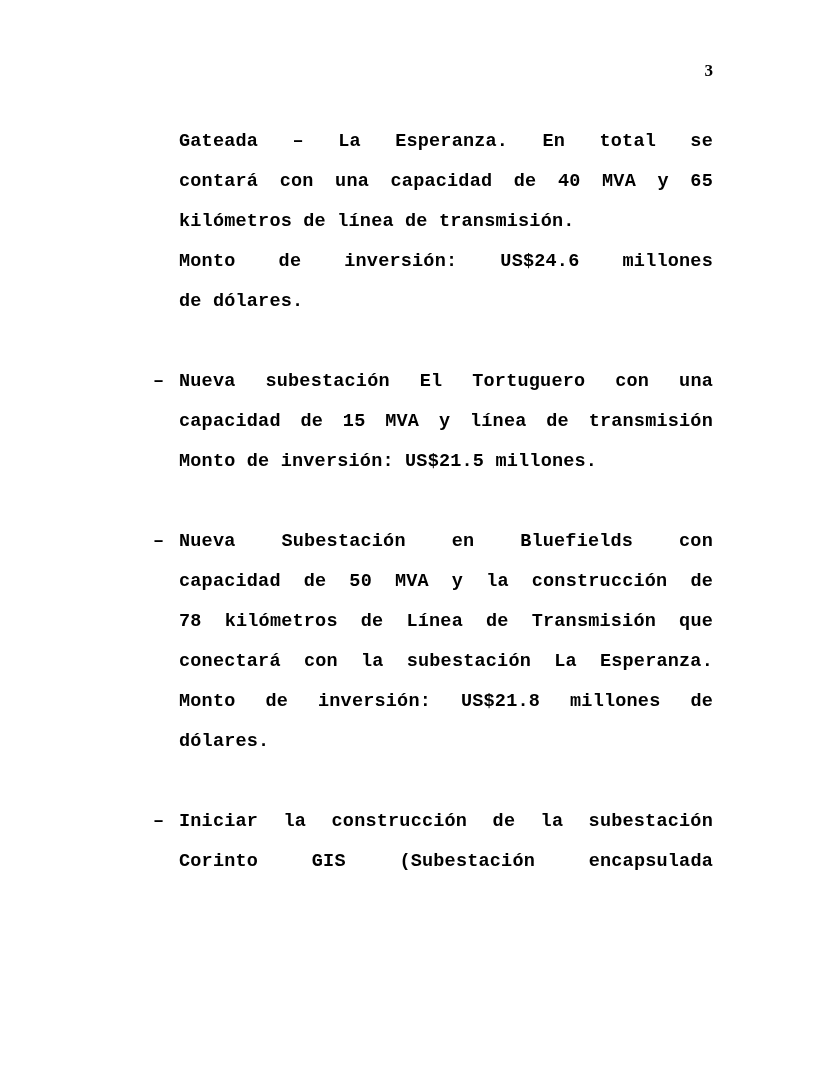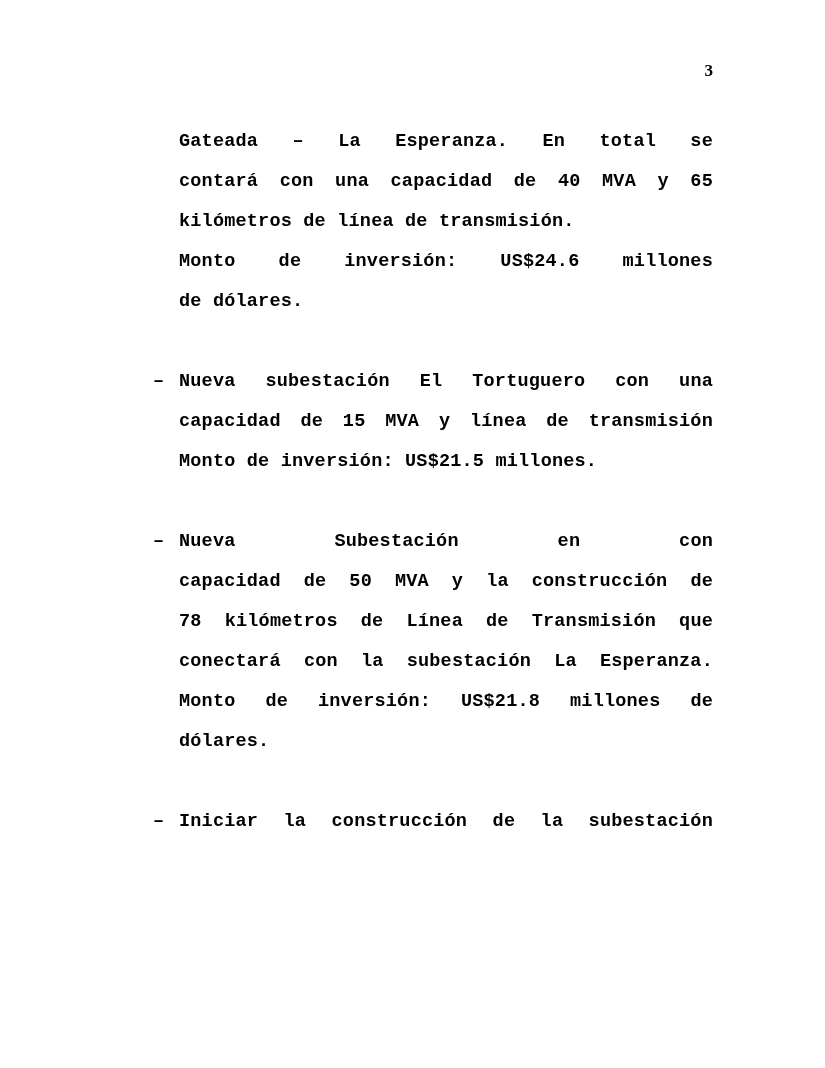--- a/index.html
+++ b/index.html
@@ -163,20 +163,21 @@
           <span class="line flush">Monto de inversión: US$21.5 millones.</span>
         </div>
       </div>
       <div class="block">
         <span class="bullet-marker">–</span>
         <div class="lines">
           <span class="line justify">
             <span class="w">Nueva</span>
             <span class="w">Subestación</span>
             <span class="w">en</span>
+            <span class="w">Bluefields</span>
             <span class="w">con</span>
           </span>
           <span class="line justify">
             <span class="w">capacidad</span>
             <span class="w">de</span>
             <span class="w">50</span>
             <span class="w">MVA</span>
             <span class="w">y</span>
             <span class="w">la</span>
             <span class="w">construcción</span>
@@ -214,17 +215,23 @@
         <span class="bullet-marker">–</span>
         <div class="lines">
           <span class="line justify">
             <span class="w">Iniciar</span>
             <span class="w">la</span>
             <span class="w">construcción</span>
             <span class="w">de</span>
             <span class="w">la</span>
             <span class="w">subestación</span>
           </span>
+          <span class="line justify">
+            <span class="w">Corinto</span>
+            <span class="w">GIS</span>
+            <span class="w">(Subestación</span>
+            <span class="w">encapsulada</span>
+          </span>
         </div>
       </div>
     </div>
 
 </div>
 
 </body></html>

